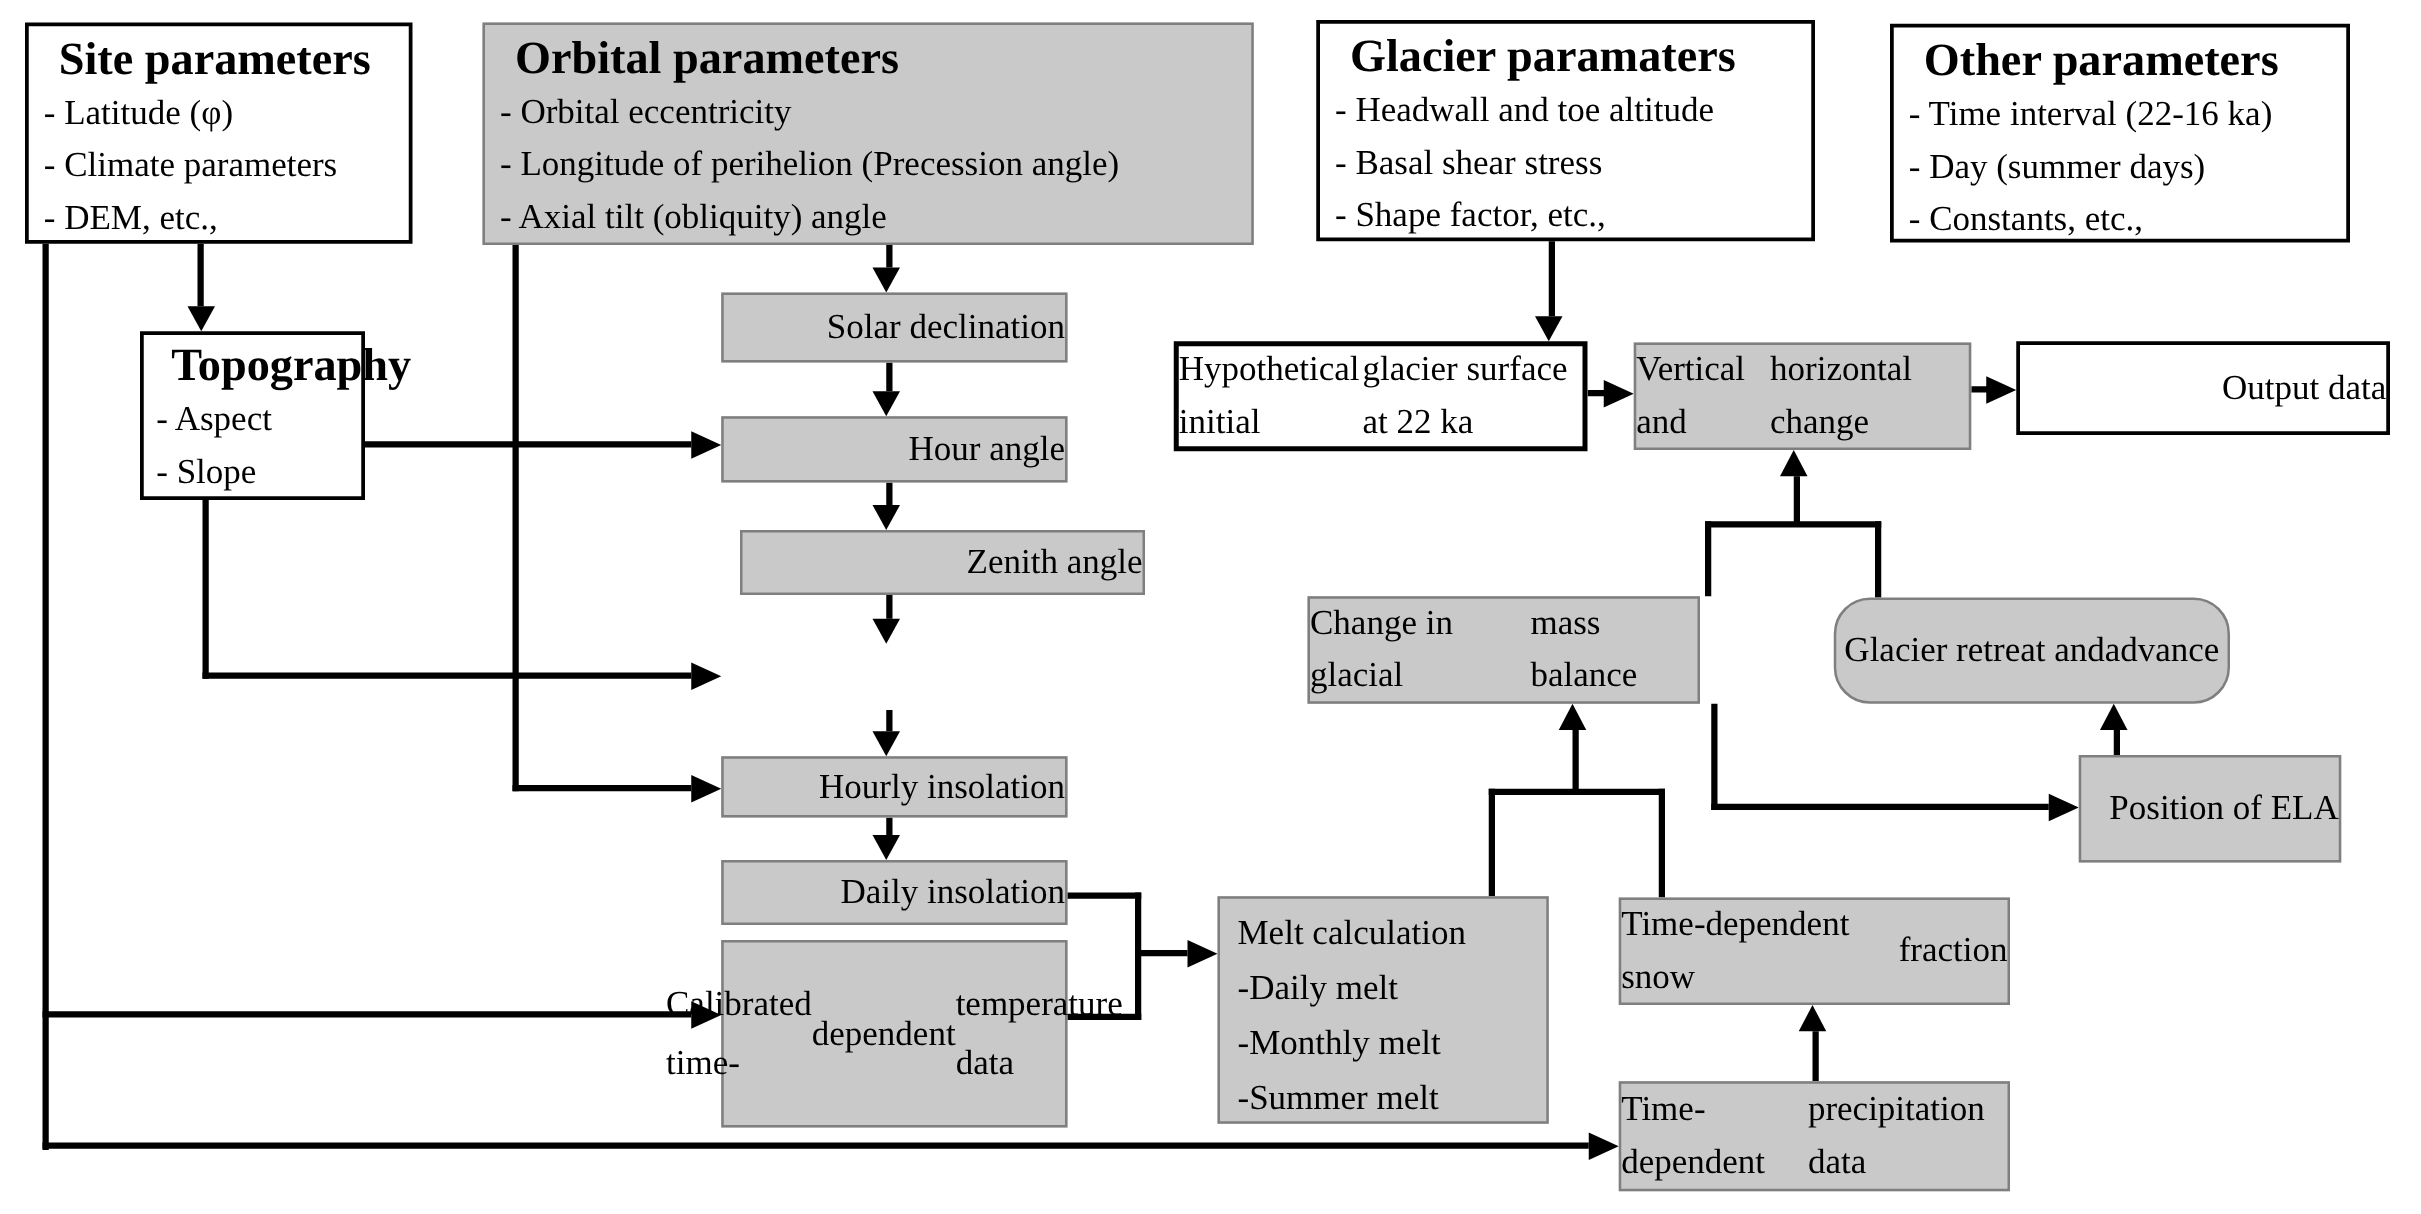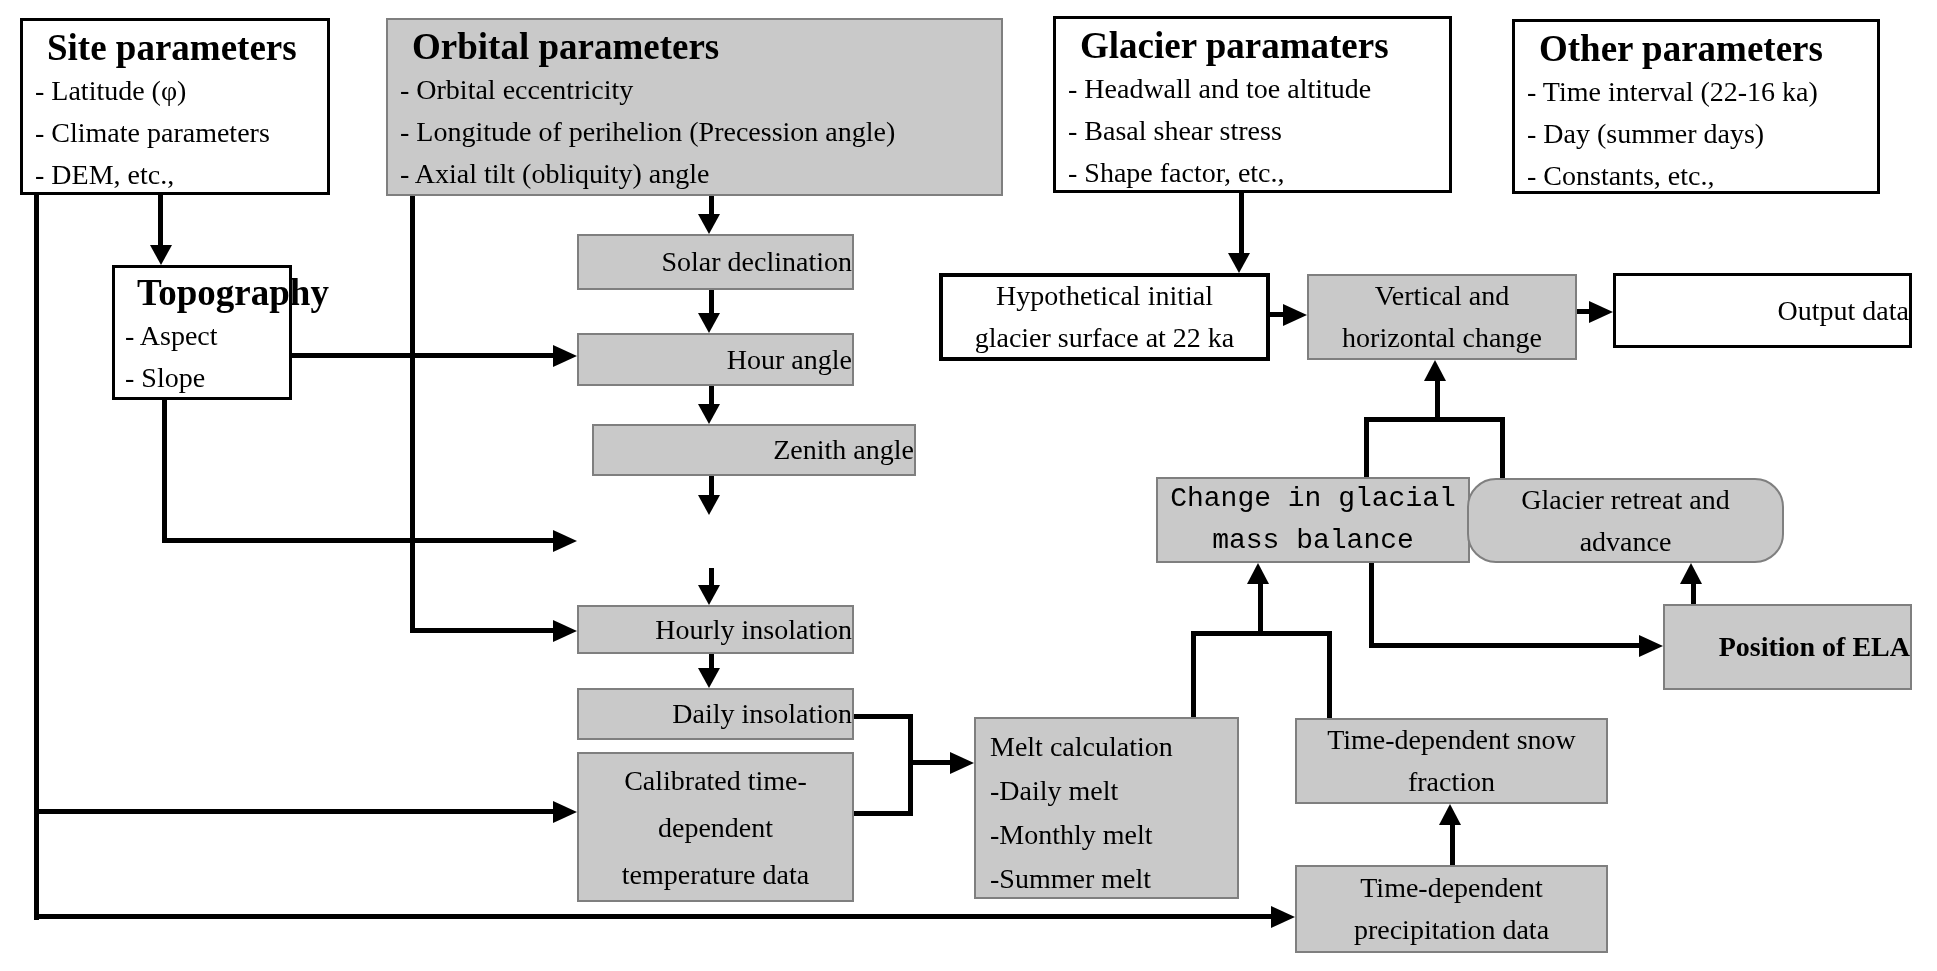--- a/index.html
+++ b/index.html
@@ -15,21 +15,21 @@
     position:relative;width:1937px;height:971px;background:var(--background);
     font-family:"Liberation Serif","DejaVu Serif",serif;
     color:#000;overflow:hidden;
   }
   .box{position:absolute;box-sizing:border-box;font-size:28px;line-height:42px;}
   .wbox{background:var(--box-fill-white);border:3px solid var(--box-border-black);}
   .gbox{background:var(--box-fill-gray);border:2px solid var(--box-border-gray);}
   .params{padding:5px 12px 0 12px;text-align:left;}
   .params .ttl{font-weight:bold;font-size:37px;line-height:44px;margin-left:12px;}
   .center1{display:flex;align-items:center;justify-content:flex-end;text-align:center;}
-  .center2{display:flex;flex-direction:column;align-items:center;justify-content:center;text-align:left;}
+  .center2{display:flex;flex-direction:row;align-items:center;justify-content:center;text-align:left;}
   .listbox{padding:6px 0 0 14px;text-align:left;line-height:44px;}
   .ct{text-align:center;}
   .hl,.vl{position:absolute;background:var(--line);}
   .hl{height:5px;} .vl{width:5px;}
   .ah{position:absolute;width:0;height:0;}
   .ah-r{border-top:11px solid transparent;border-bottom:11px solid transparent;border-left:24px solid var(--line);}
   .ah-d{border-left:11px solid transparent;border-right:11px solid transparent;border-top:20px solid var(--line);}
   .ah-u{border-left:11px solid transparent;border-right:11px solid transparent;border-bottom:21px solid var(--line);}
 </style>
 </head>
@@ -177,31 +177,31 @@
 
   <div class="box gbox center2" style="left:1307px;top:274px;width:270px;height:86px;">
     <div>Vertical and</div>
     <div>horizontal change</div>
   </div>
 
   <div class="box wbox center1" style="left:1613px;top:273px;width:299px;height:75px;">
     <span>Output data</span>
   </div>
 
-  <div class="box gbox center2" style="left:1156px;top:477px;width:314px;height:86px;font-family:Liberation Mono, monospace;">
+  <div class="box gbox center2" style="left:1046px;top:477px;width:314px;height:86px;">
     <div>Change in glacial</div>
     <div>mass balance</div>
   </div>
 
   <div class="box gbox center2" style="left:1467px;top:478px;width:317px;height:85px;border-radius:29px;">
     <div>Glacier retreat and</div>
     <div>advance</div>
   </div>
 
-  <div class="box gbox center1" style="left:1663px;top:604px;width:249px;height:86px;font-weight:bold;">
+  <div class="box gbox center1" style="left:1663px;top:604px;width:210px;height:86px;">
     <span>Position of ELA</span>
   </div>
 
   <div class="box gbox listbox" style="left:974px;top:717px;width:265px;height:182px;">
     <div>Melt calculation</div>
     <div>-Daily melt</div>
     <div>-Monthly melt</div>
     <div>-Summer melt</div>
   </div>
 

